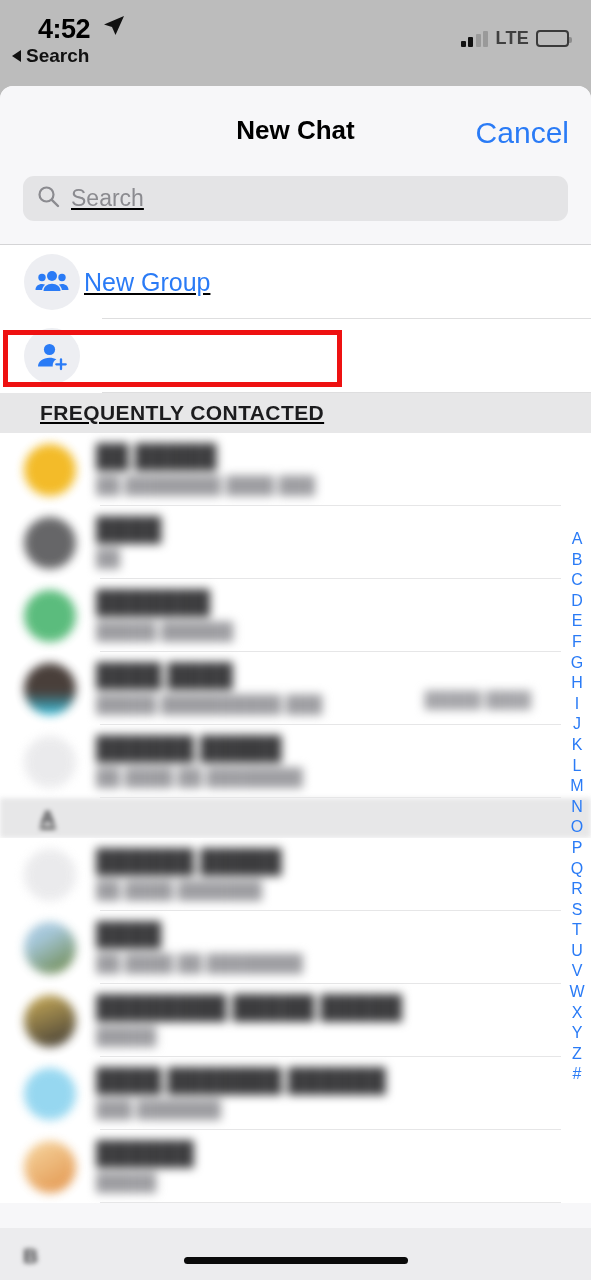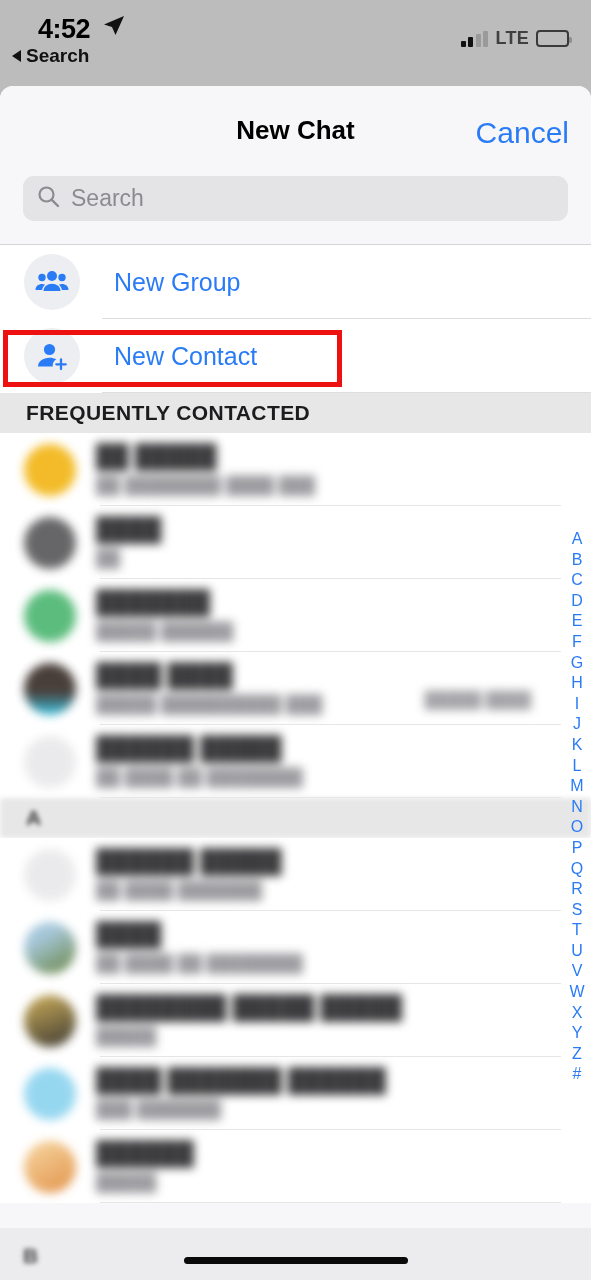--- a/index.html
+++ b/index.html
@@ -48,21 +48,21 @@
   }
   #battery:after{
     content:"";position:absolute;right:-5px;top:5px;width:3px;height:6px;
     background:#8d8d8d;border-radius:0 2px 2px 0;
   }
   #battery-fill{ height:100%; width:24%; background:#1a1a1a; border-radius:1.5px; }
 
   
   #sheet{
     position:absolute; left:0; top:86px; width:591px; height:1194px;
-    background:#f7f7f9; border-radius:13px 13px 0 0; overflow:hidden;
+    background:#f7f7f9; border-radius:13px 13px 0 0; overflow:hidden;text-decoration:underline;
   }
   #nav-bar{
     position:relative; height:90px; background:#f7f7f9;
   }
   #nav-title{
     position:absolute; left:0; right:0; top:29px; text-align:center;
     font-size:26px; font-weight:700; color:#000;
   }
   #cancel-button{
     position:absolute; right:22px; top:30px;
@@ -75,41 +75,41 @@
     display:flex; align-items:center; padding:0 14px; gap:11px;
   }
   #search-placeholder{ font-size:23px; color:#8b8b90; }
 
   .hairline{ height:1px; background:#d4d4d6; }
 
   
   #actions{ background:#fff; }
   .action-row{
     height:74px; display:flex; align-items:center;
-    padding-left:24px; gap:34px; background:#fff; position:relative;
+    padding-left:24px; gap:4px; background:#fff; position:relative;
   }
   .action-row .sep{
     position:absolute; left:102px; right:0; bottom:0; height:1px; background:#dededf;
   }
   .circle-icon{
     width:56px;height:56px;border-radius:50%;background:#edeef2;
     display:flex;align-items:center;justify-content:center;flex:none;
   }
   .action-label{ font-size:25px; color:#2a7bf6; }
 
   
   #highlight-box{
     position:absolute; left:3px; top:330px; width:339px; height:57px;
     border:5px solid #ee1111; pointer-events:none; z-index:30;
   }
 
   
   .section-header{
     background:#e7e7e8; height:40px; display:flex; align-items:center;
-    padding-left:26px;
+    padding-left:40px;
     font-size:21px; font-weight:700; color:#1c1c1e; letter-spacing:0.4px;
   }
   .section-header.letter{ font-weight:600; color:#3a3a3c; }
 
   
   #contact-list{ background:#fff; position:relative; }
   .contact-row{
     height:73px; display:flex; align-items:center; gap:20px;
     padding-left:24px; position:relative; background:#fff;
   }
@@ -225,21 +225,20 @@
       <span class="circle-icon">
         <svg width="34" height="34" viewBox="0 0 34 34">
           <circle cx="14.5" cy="10.5" r="5.6" fill="#2a7bf6"></circle>
           <path d="M3 27.5c0-5.3 5.1-8.8 11.5-8.8 2.6 0 5 .6 6.9 1.6-2.2 1.2-3.7 3.5-3.7 6.2 0 .3 0 .7.1 1z" fill="#2a7bf6"></path>
           <g stroke="#2a7bf6" stroke-width="2.3" stroke-linecap="round">
             <line x1="26" y1="20.5" x2="26" y2="30"></line>
             <line x1="21.3" y1="25.3" x2="30.7" y2="25.3"></line>
           </g>
         </svg>
       </span>
-      <span class="action-label">New Contact</span>
       <span class="sep"></span>
     </div>
   </div>
 
   <div class="section-header">FREQUENTLY CONTACTED</div>
 
   <div id="contact-list">
 
     <div class="contact-row">
       <span class="avatar" style="background:#f2b617"></span>

